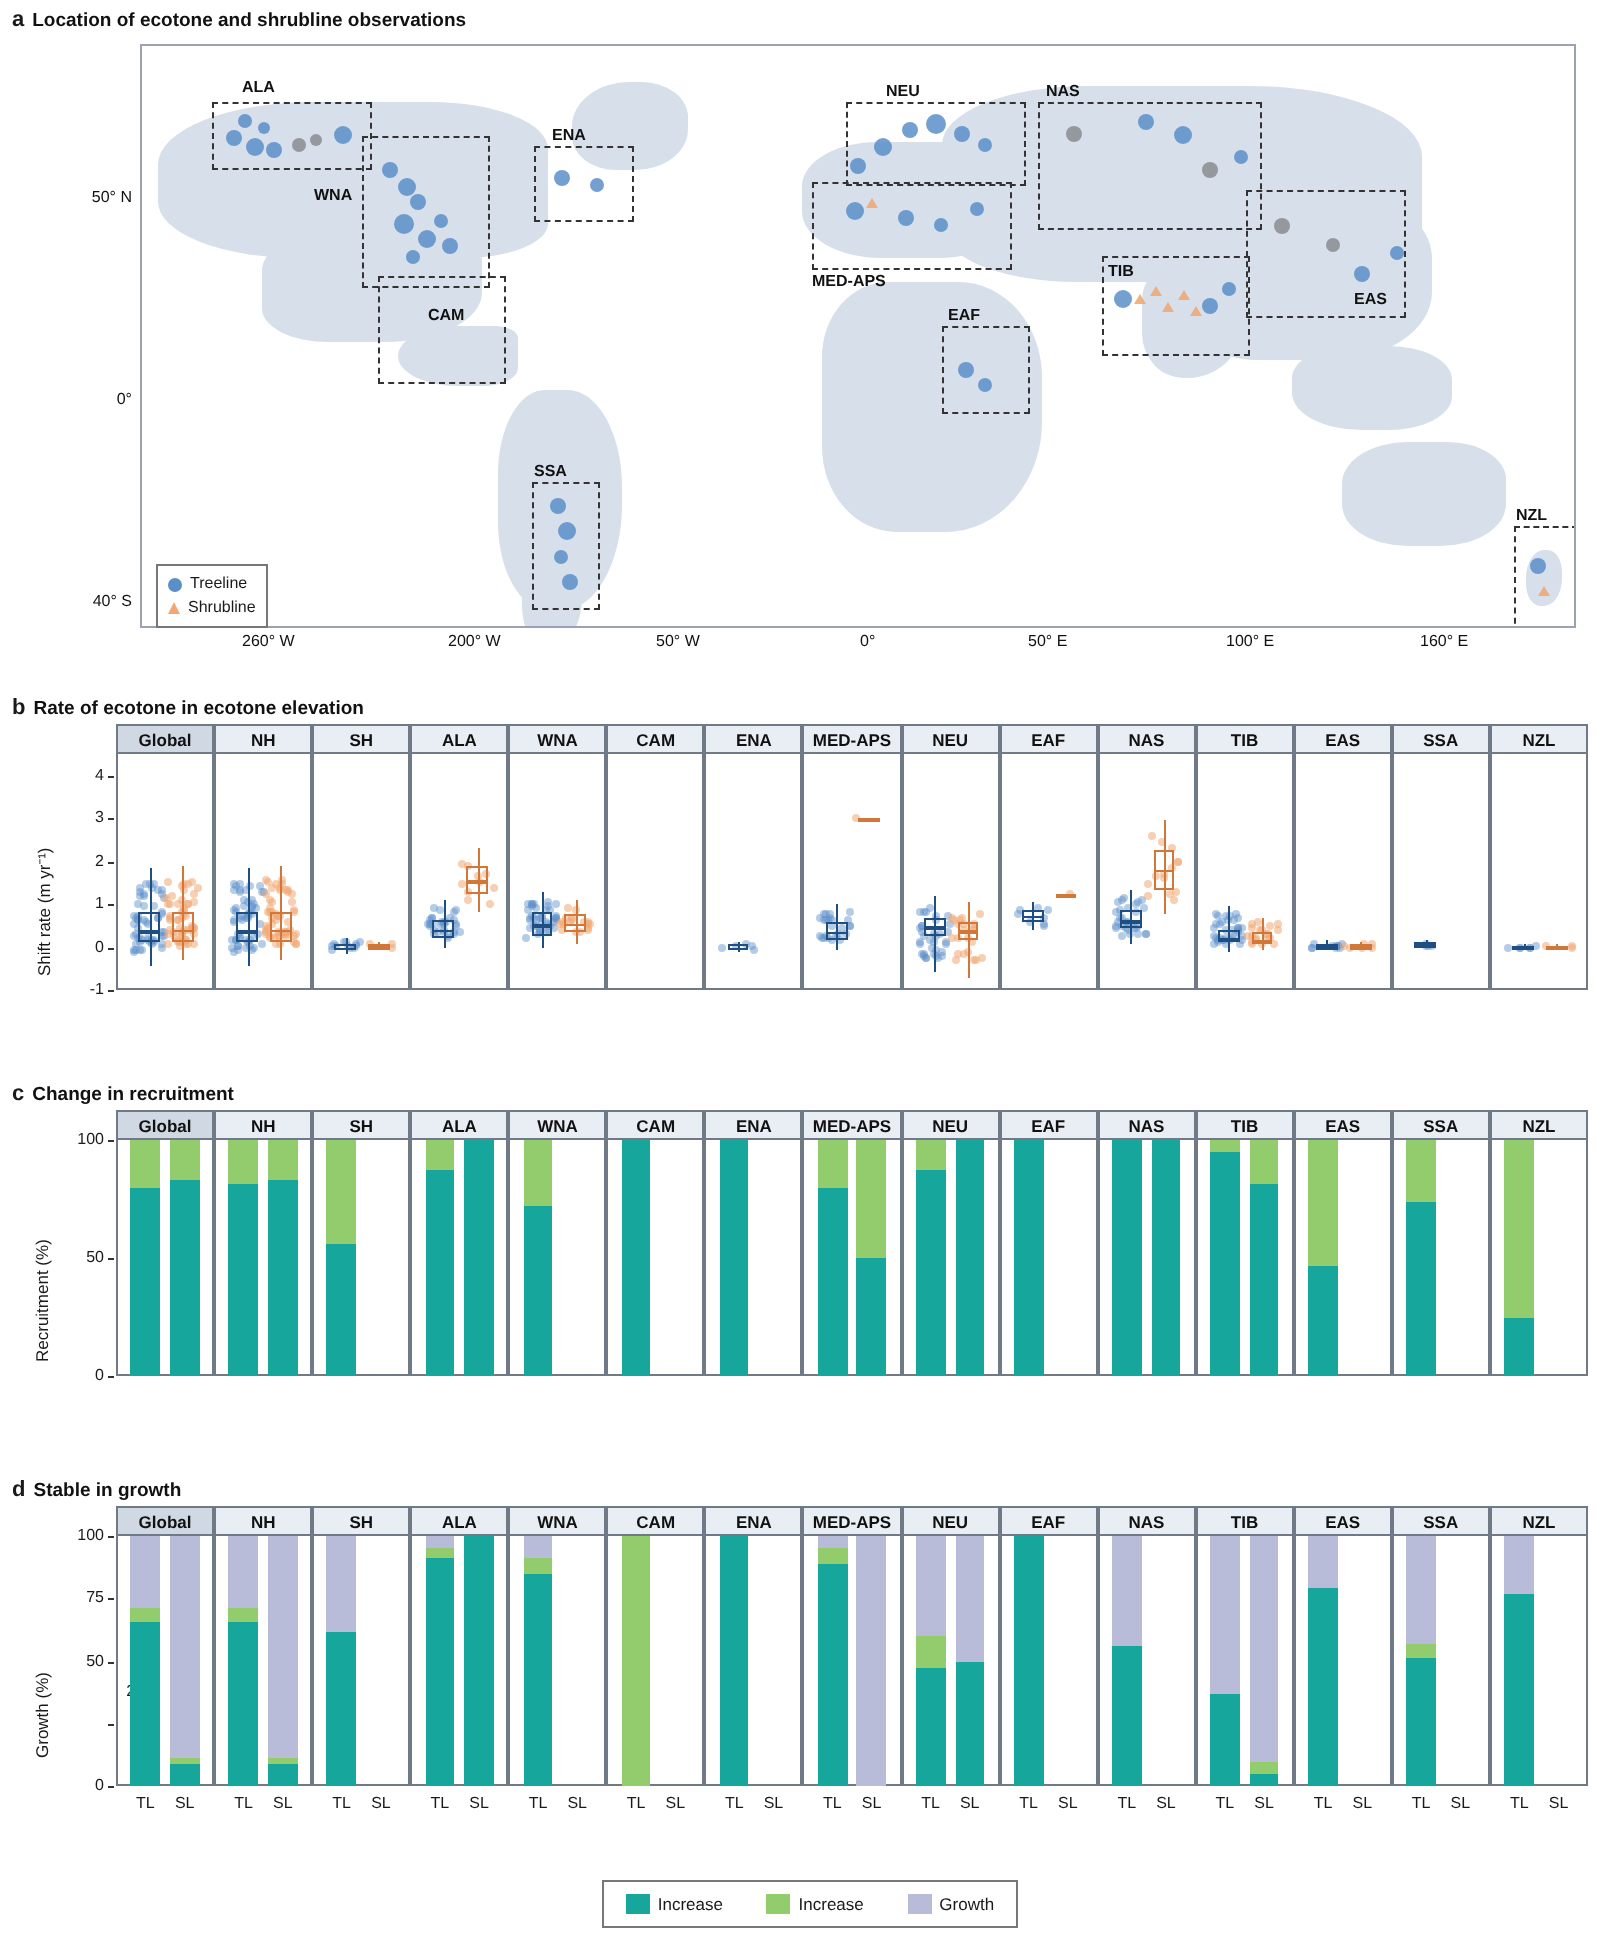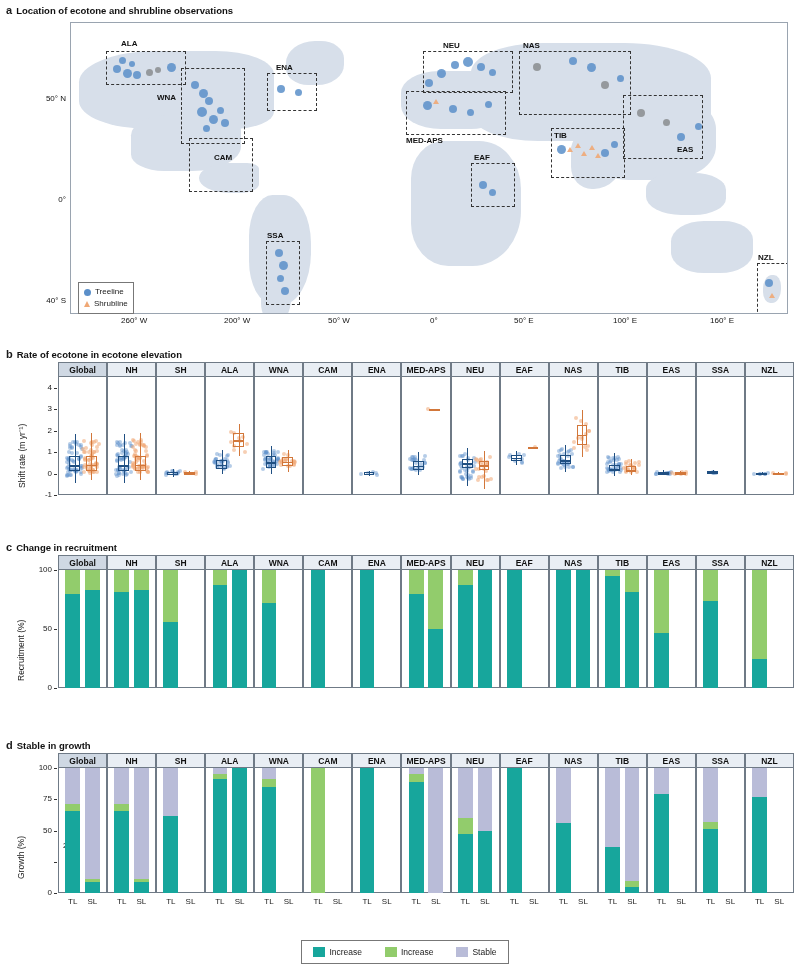--- a/index.html
+++ b/index.html
@@ -1133,15 +1133,15 @@
   <div class="li">
     <span class="sw seg-inc"></span>
     <span>Increase</span>
   </div>
   <div class="li">
     <span class="sw seg-dec"></span>
     <span>Increase</span>
   </div>
   <div class="li">
     <span class="sw seg-sta"></span>
-    <span>Stable</span>
+    <span>Growth</span>
   </div>
 </div>
 
 </body></html>

